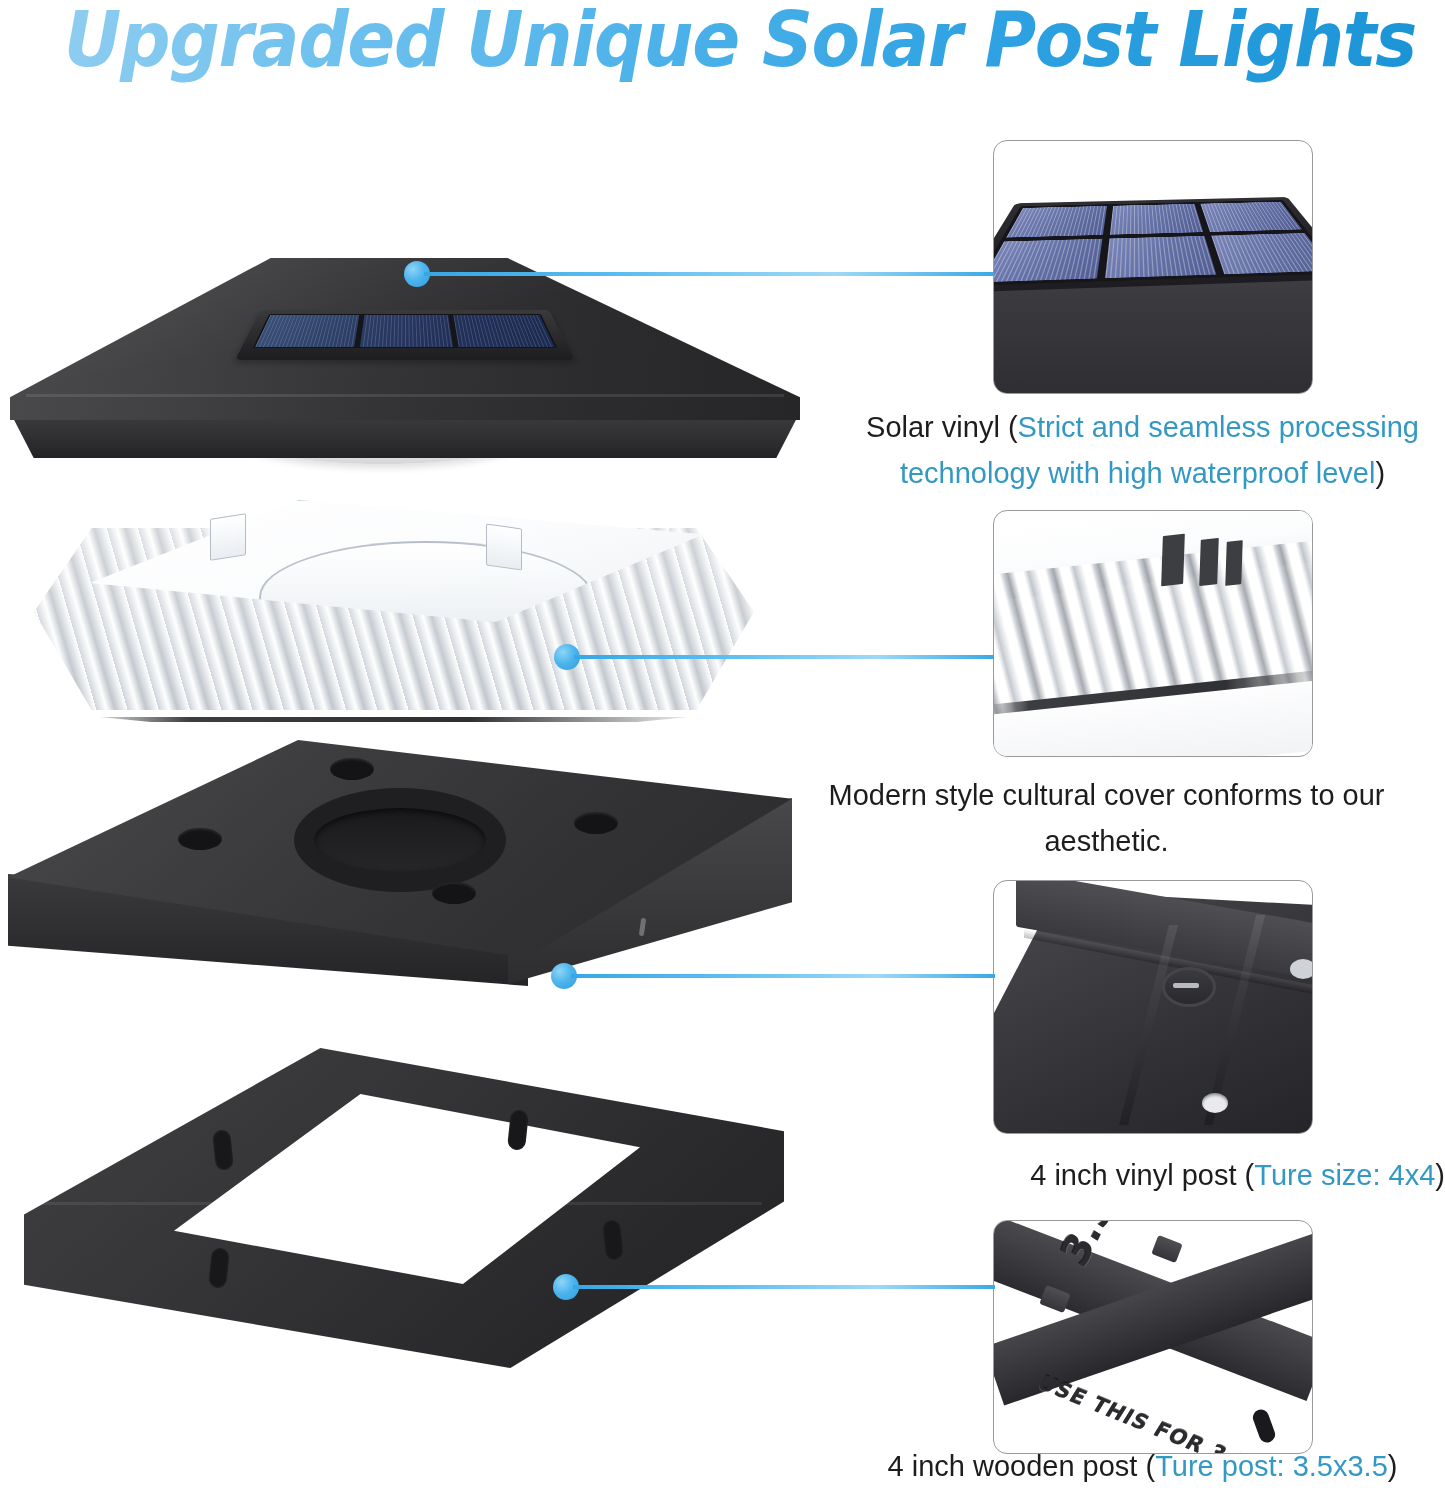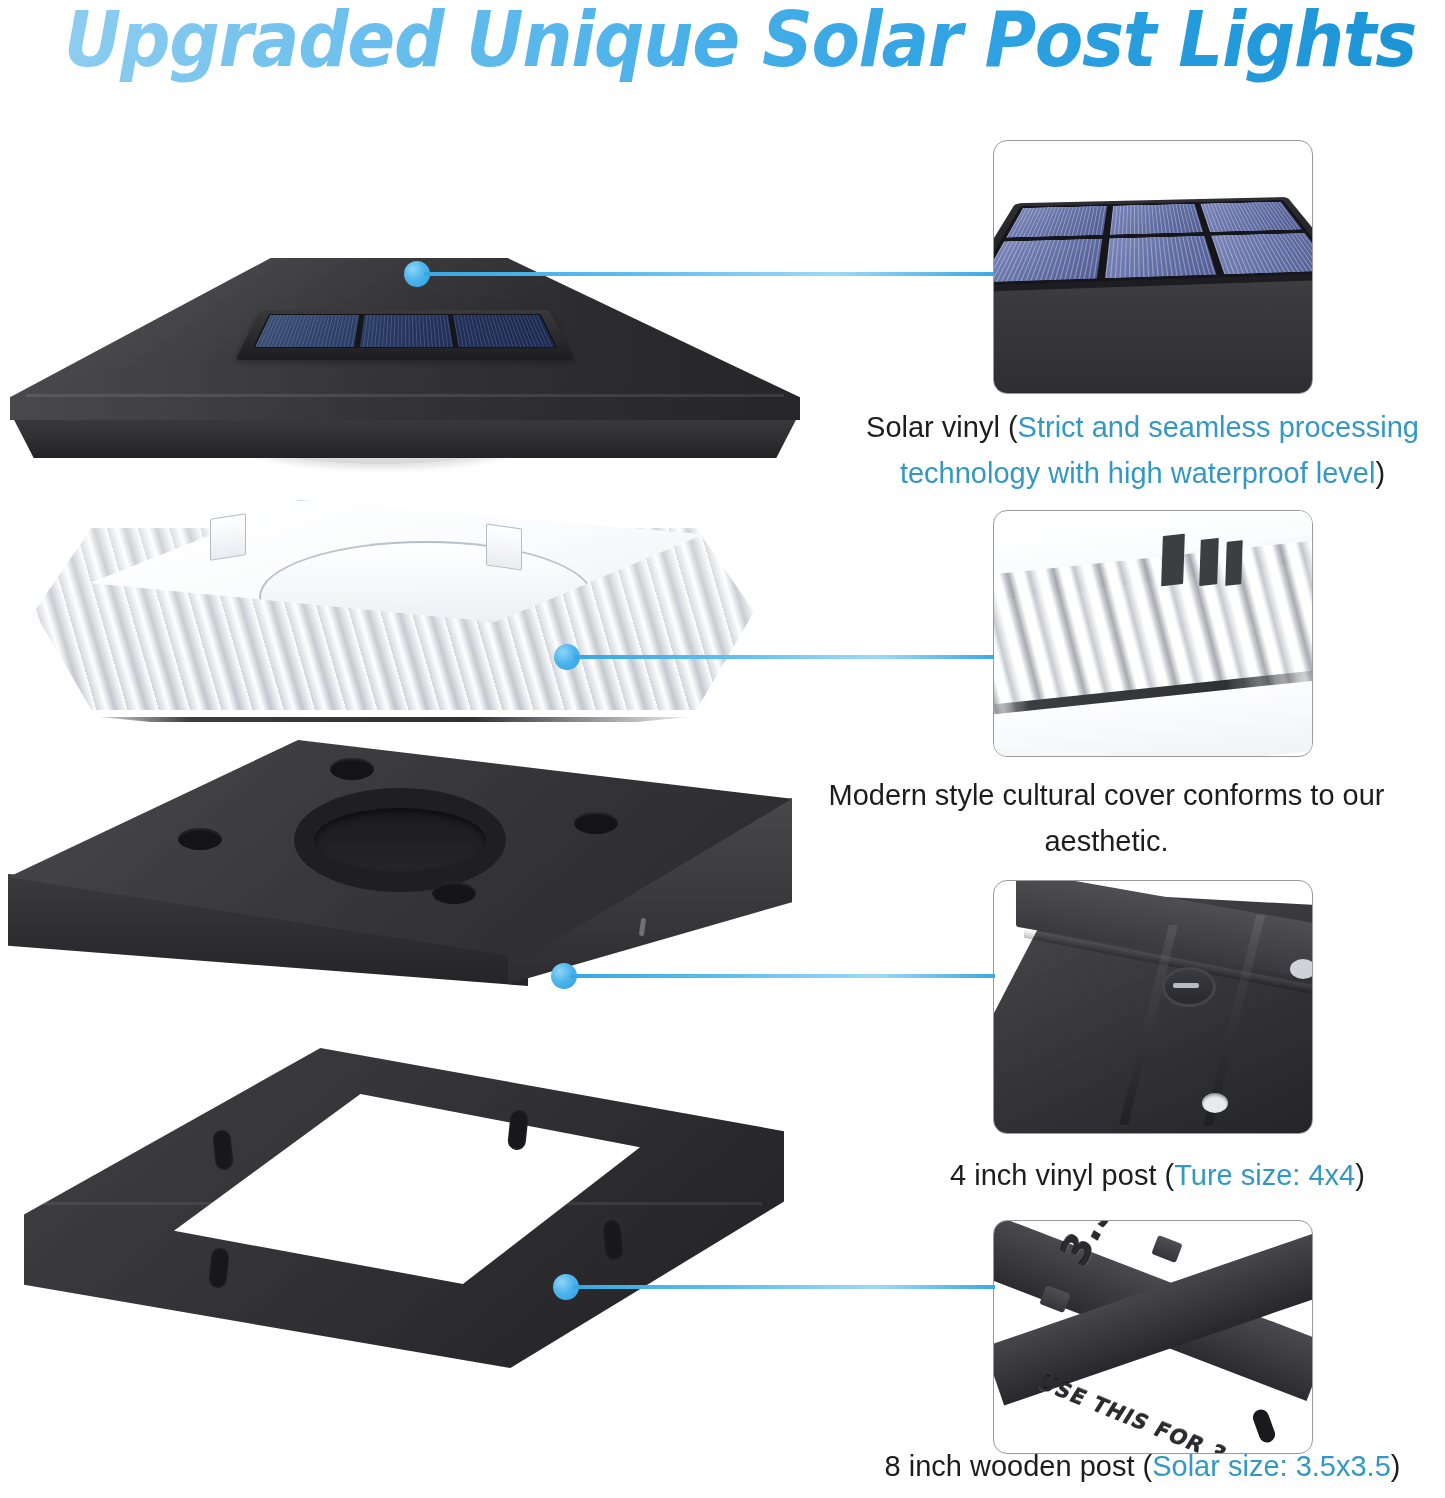--- a/index.html
+++ b/index.html
@@ -505,21 +505,21 @@
     text-align: center;
     color: #1d1d1d;
     font-size: 29px;
     line-height: 46px;
     font-family: "Liberation Sans", sans-serif;
   }
   .caption .hl { color: #3399c4; }
 
   #caption-solar   { left: 840px; top: 404px; width: 605px; }
   #caption-cover   { left: 824px; top: 772px; width: 565px; }
-  #caption-vinyl   { left: 870px; top: 1152px; width: 575px; }
+  #caption-vinyl   { left: 870px; top: 1152px; width: 575px; text-align: right; }
   #caption-wooden  { left: 840px; top: 1443px; width: 605px; }
 </style>
 </head>
 <body>
 
 <div class="title-band">
   <div class="title-text">Upgraded Unique Solar Post Lights</div>
 </div>
 
 <div class="product-col">
@@ -640,13 +640,13 @@
 
 <div class="marker-dot" style="left:553px; top:1274px;"></div>
 <div class="conn-line" style="left:573px; top:1285px; width:422px;"></div>
 
 <div class="caption" id="caption-solar"><span>Solar vinyl (</span><span class="hl">Strict and seamless processing technology with high waterproof level</span><span>)</span></div>
 
 <div class="caption" id="caption-cover"><span>Modern style cultural cover conforms to our aesthetic.</span></div>
 
 <div class="caption" id="caption-vinyl"><span>4 inch vinyl post (</span><span class="hl">Ture size: 4x4</span><span>)</span></div>
 
-<div class="caption" id="caption-wooden"><span>8 inch wooden post (</span><span class="hl">Solar size: 3.5x3.5</span><span>)</span></div>
+<div class="caption" id="caption-wooden"><span>4 inch wooden post (</span><span class="hl">Ture post: 3.5x3.5</span><span>)</span></div>
 
 </body></html>

